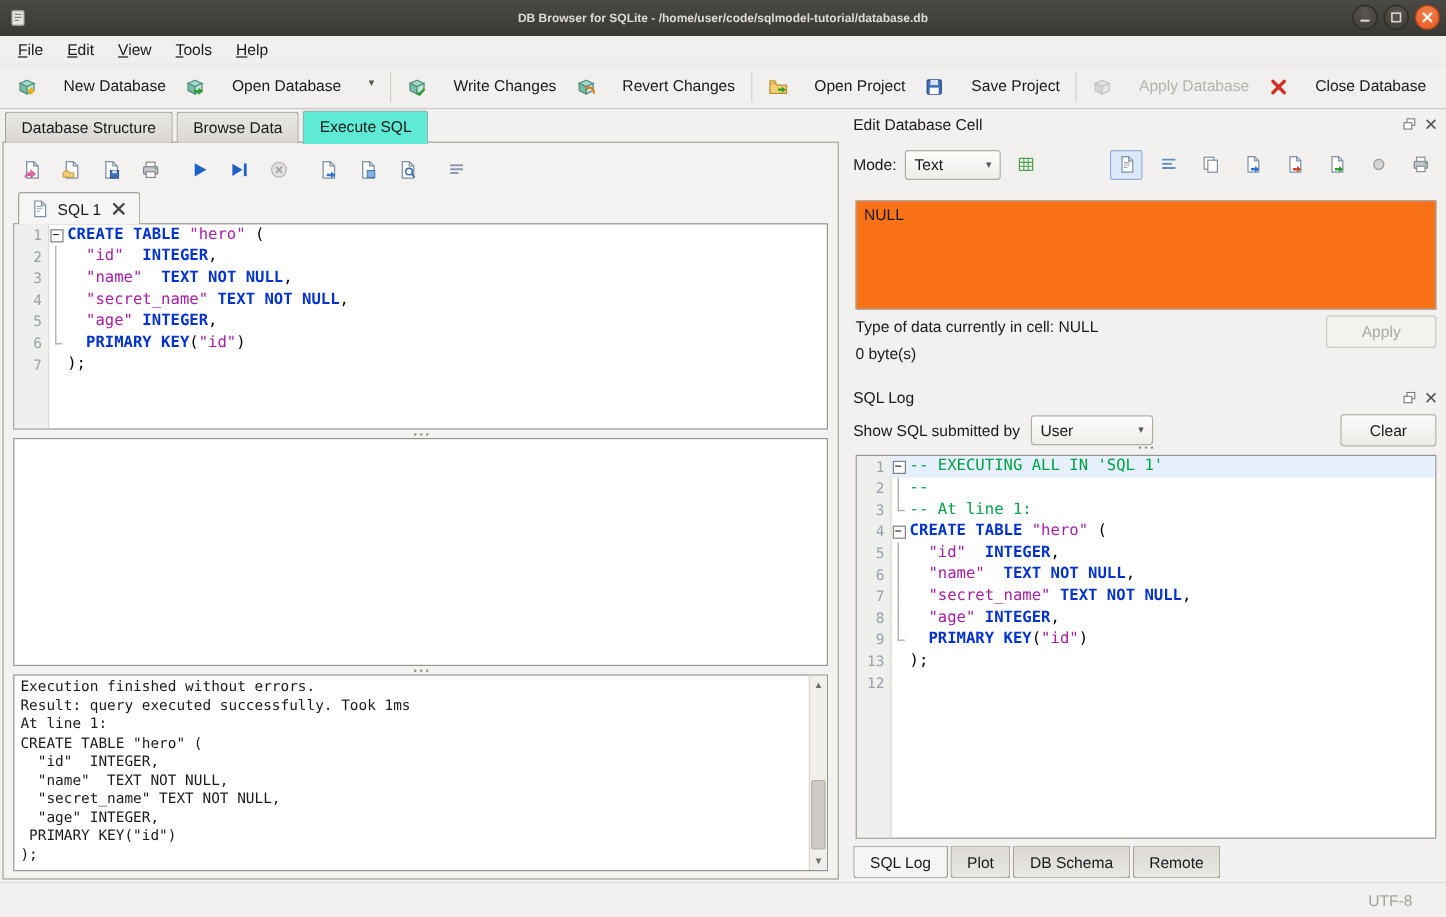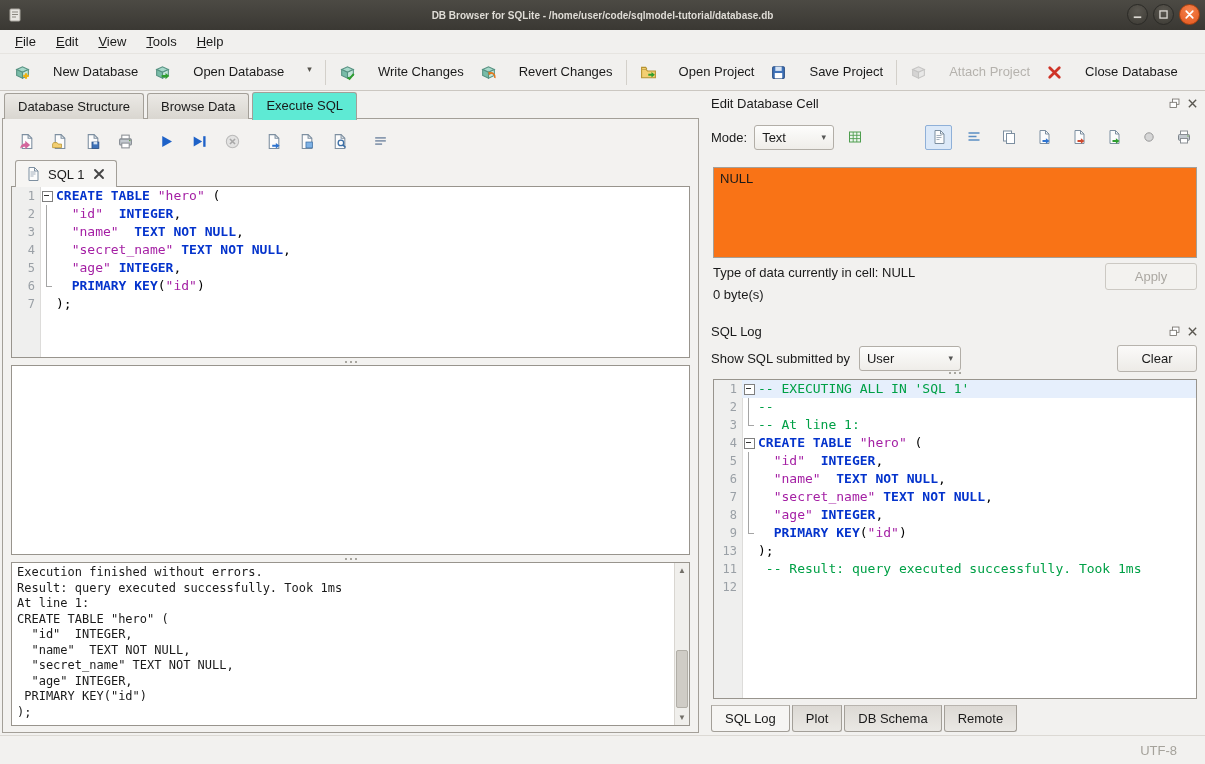--- a/index.html
+++ b/index.html
@@ -207,21 +207,21 @@
     </span>
     <span class="tb-sep"></span>
     <span class="tb-btn disabled">
       <span>
         <svg width="17" height="17" viewBox="0 0 16 16" aria-hidden="true">
           <path d="M2.5 5.2 8 2.6l5.5 2.6L8 7.8z" fill="#a6d8c9" stroke="#569181"></path>
           <path d="M2.5 5.2v5.6L8 13.4V7.8z" fill="#79bca8" stroke="#569181"></path>
           <path d="M13.5 5.2v5.6L8 13.4V7.8z" fill="#c3e5da" stroke="#569181"></path>
         </svg>
       </span>
-      <span class="lbl">Attach Project</span>
+      <span class="lbl">Apply Database</span>
     </span>
     <span class="tb-btn">
       <span>
         <svg width="17" height="17" viewBox="0 0 16 16" aria-hidden="true">
           <path d="M3.5 3.5l9 9M12.5 3.5l-9 9" stroke="#cf3327" stroke-width="2.6" stroke-linecap="round"></path>
         </svg>
       </span>
       <span class="lbl">Close Database</span>
     </span>
   </div>
@@ -503,21 +503,20 @@
           <div class="cl hl"><span class="ln">1</span><span class="fold f-open"></span><span class="codetext"><span class="tok-cmt">-- EXECUTING ALL IN 'SQL 1'</span></span></div>
           <div class="cl"><span class="ln">2</span><span class="fold f-line"></span><span class="codetext"><span class="tok-cmt">--</span></span></div>
           <div class="cl"><span class="ln">3</span><span class="fold f-end"></span><span class="codetext"><span class="tok-cmt">-- At line 1:</span></span></div>
           <div class="cl"><span class="ln">4</span><span class="fold f-open"></span><span class="codetext"><span class="tok-kw">CREATE TABLE</span><span class="tok-txt"> </span><span class="tok-id">"hero"</span><span class="tok-txt"> (</span></span></div>
           <div class="cl"><span class="ln">5</span><span class="fold f-line"></span><span class="codetext"><span class="tok-txt">  </span><span class="tok-id">"id"</span><span class="tok-txt">  </span><span class="tok-kw">INTEGER</span><span class="tok-txt">,</span></span></div>
           <div class="cl"><span class="ln">6</span><span class="fold f-line"></span><span class="codetext"><span class="tok-txt">  </span><span class="tok-id">"name"</span><span class="tok-txt">  </span><span class="tok-kw">TEXT NOT NULL</span><span class="tok-txt">,</span></span></div>
           <div class="cl"><span class="ln">7</span><span class="fold f-line"></span><span class="codetext"><span class="tok-txt">  </span><span class="tok-id">"secret_name"</span><span class="tok-txt"> </span><span class="tok-kw">TEXT NOT NULL</span><span class="tok-txt">,</span></span></div>
           <div class="cl"><span class="ln">8</span><span class="fold f-line"></span><span class="codetext"><span class="tok-txt">  </span><span class="tok-id">"age"</span><span class="tok-txt"> </span><span class="tok-kw">INTEGER</span><span class="tok-txt">,</span></span></div>
           <div class="cl"><span class="ln">9</span><span class="fold f-end"></span><span class="codetext"><span class="tok-txt">  </span><span class="tok-kw">PRIMARY KEY</span><span class="tok-txt">(</span><span class="tok-id">"id"</span><span class="tok-txt">)</span></span></div>
           <div class="cl"><span class="ln">13</span><span class="fold "></span><span class="codetext"><span class="tok-txt">);</span></span></div>
-          <div class="cl"><span class="ln">11</span><span class="fold "></span><span class="codetext"><span class="tok-txt"> </span><span class="tok-cmt">-- Result: query executed successfully. Took 1ms</span></span></div>
           <div class="cl"><span class="ln">12</span><span class="fold "></span><span class="codetext"></span></div>
         </div>
     </div>
 
     <div class="bottom-tabs">
         <span class="btab active">SQL Log</span>
         <span class="btab">Plot</span>
         <span class="btab">DB Schema</span>
         <span class="btab">Remote</span>
       </div>

